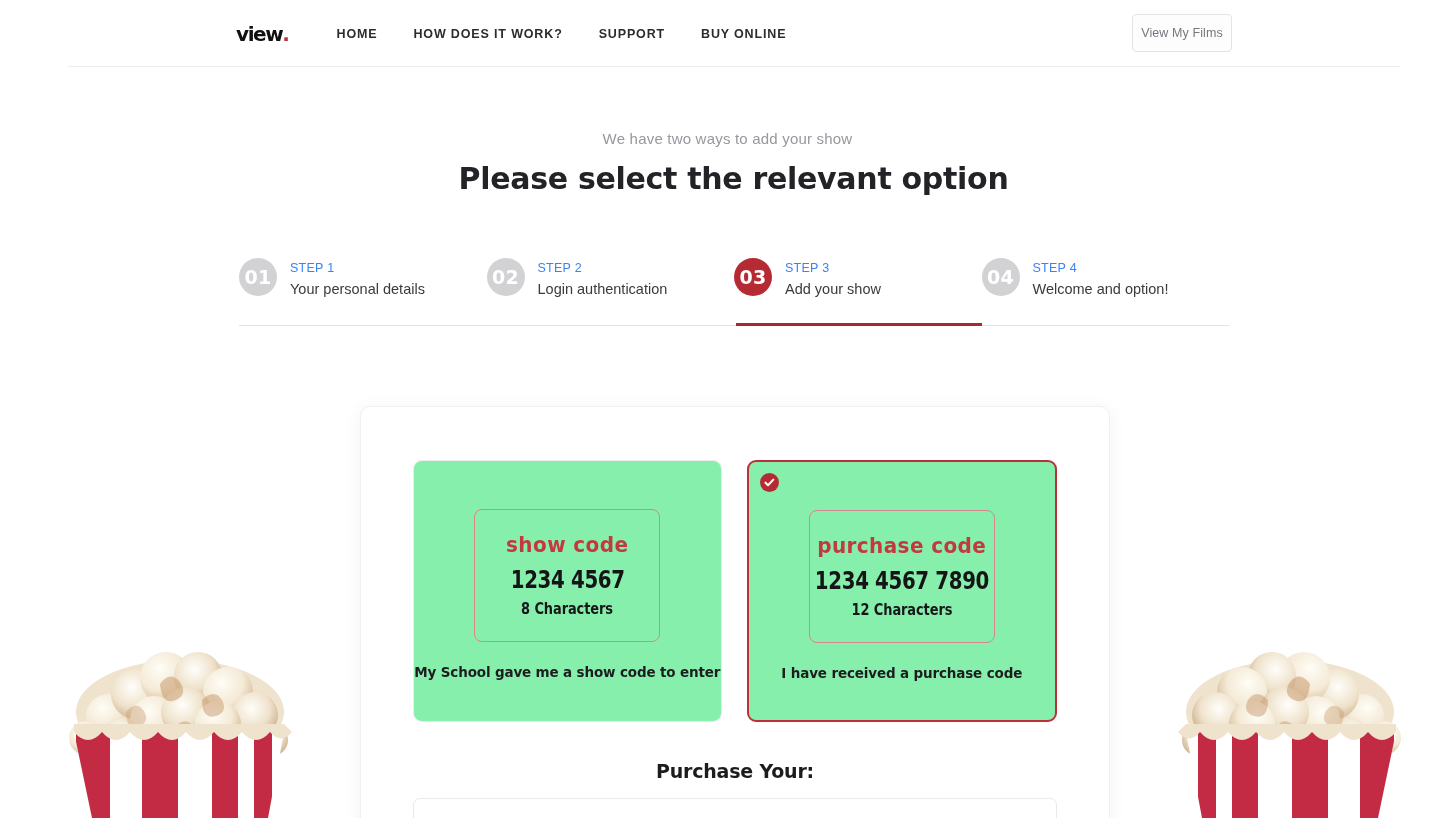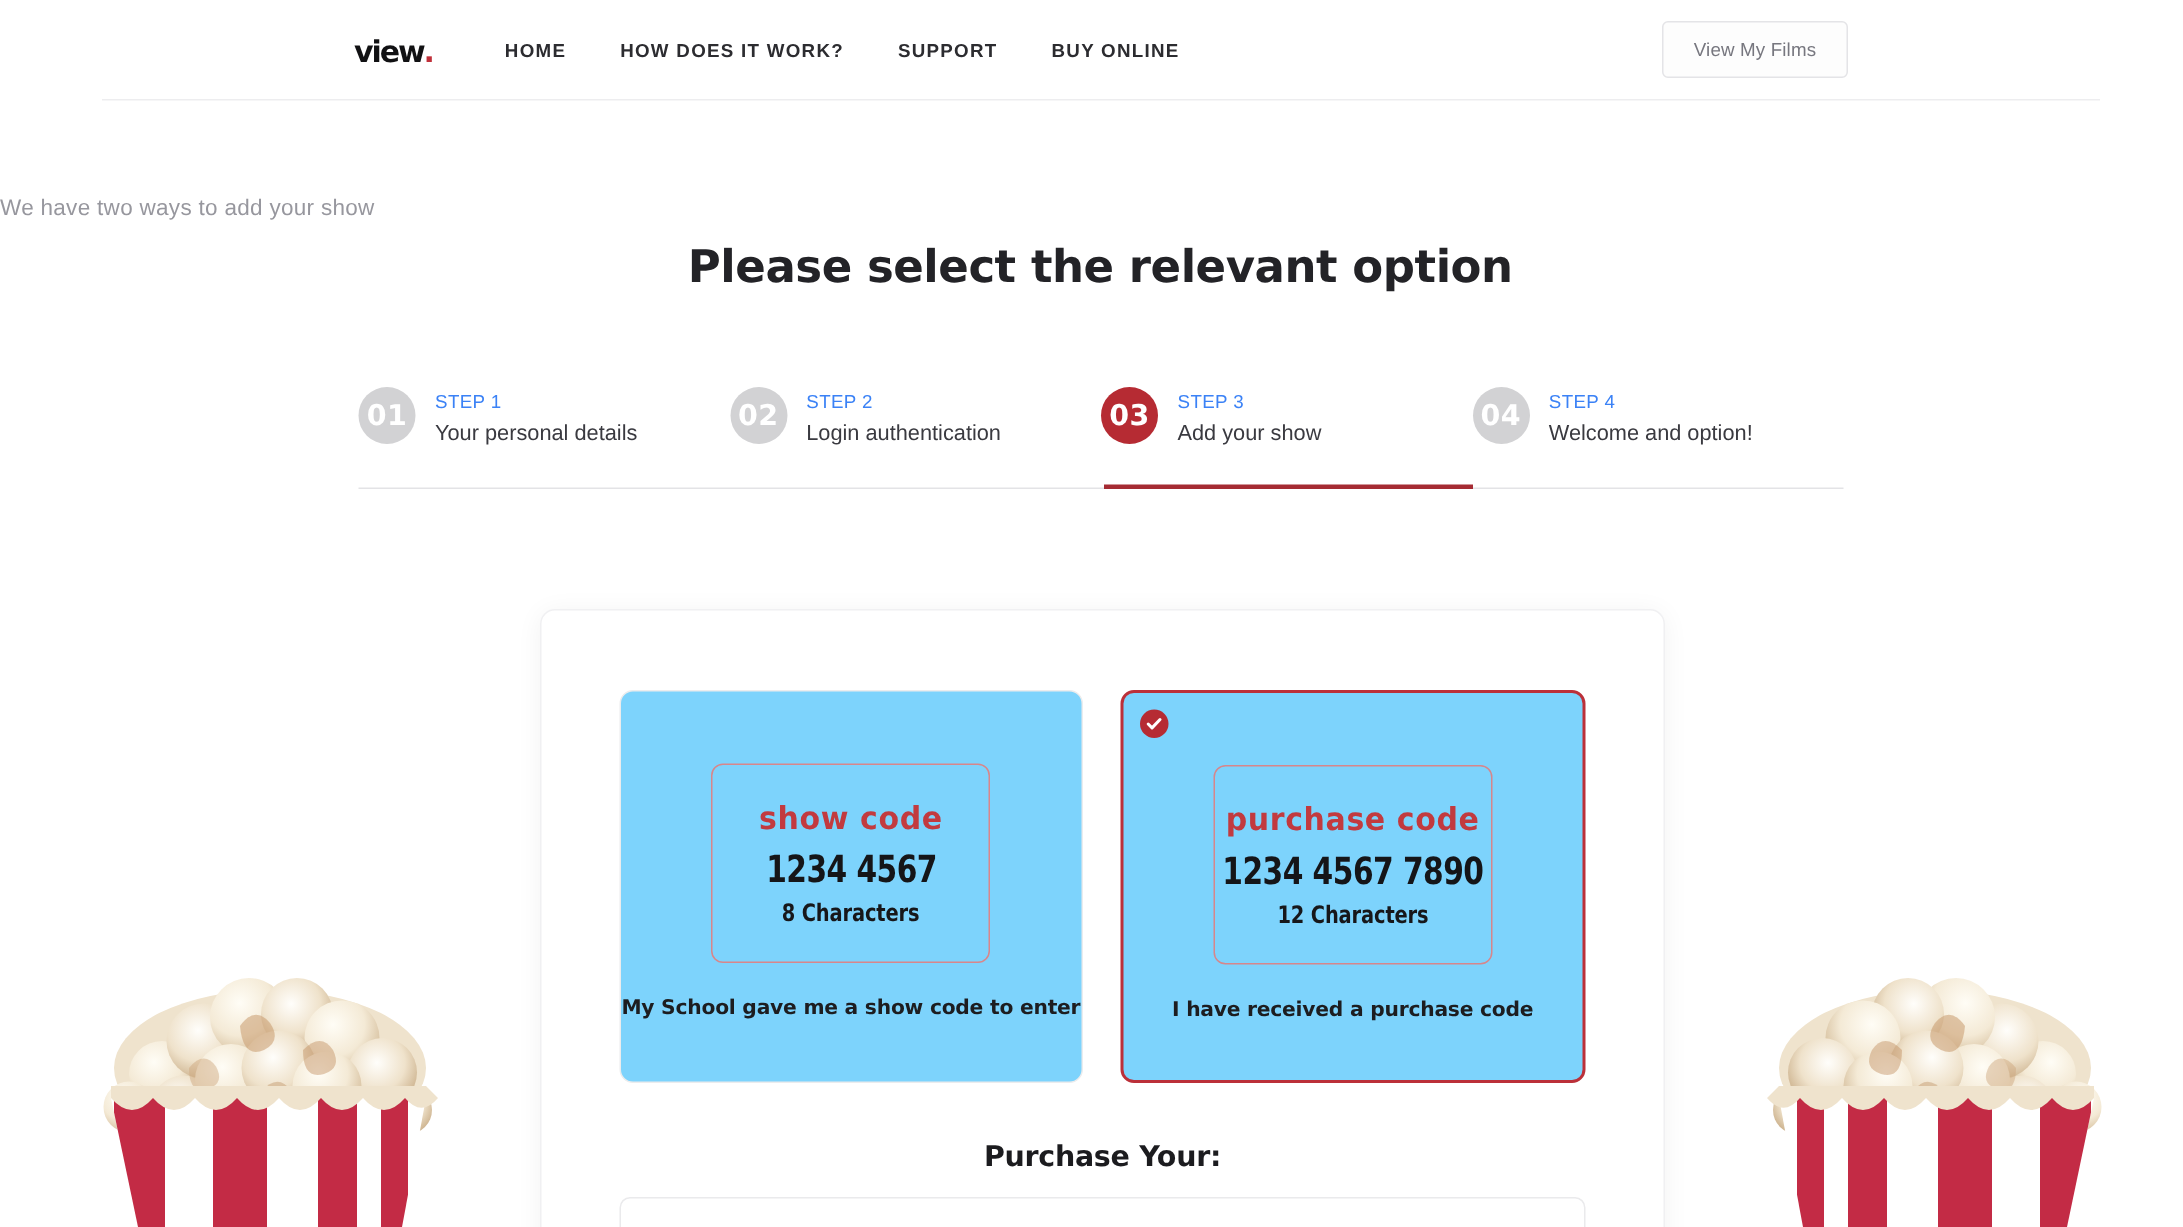--- a/index.html
+++ b/index.html
@@ -62,21 +62,21 @@
     letter-spacing: 0.85px;
     color: #2c2c30;
     text-decoration: none;
     white-space: nowrap;
     cursor: pointer;
   }
   .films-btn {
     position: absolute;
     right: 0;
     top: 14px;
-    width: 124px;
+    width: 100px;
     height: 38px;
     border: 1px solid #e4e4e7;
     border-radius: 4px;
     background: #fdfdfd;
     color: #77777f;
     font-size: 12.5px;
     font-family: "Liberation Sans", sans-serif;
     cursor: pointer;
     letter-spacing: 0.1px;
   }
@@ -91,21 +91,21 @@
     z-index: 0;
   }
   .popcorn.left  { left: 62px; }
   .popcorn.right { right: 47px; transform: scaleX(-1); }
 
   
   .page-kicker {
     position: absolute;
     top: 130px;
     left: 0; width: 1455px;
-    text-align: left;
+    text-align: center;
     font-size: 15px;
     color: #97979e;
     letter-spacing: 0.2px;
   }
   .page-title {
     position: absolute;
     top: 161px;
     left: 0; width: 1455px;
     text-align: center;
     font-size: 30px;
@@ -210,21 +210,21 @@
 
   .option-row {
     display: flex;
     gap: 25px;
     padding: 53px 52px 0 52px;
   }
   .option-card {
     position: relative;
     flex: 1 1 0;
     height: 262px;
-    background: #7dd3fc;
+    background: #86efac;
     border: 1px solid #ececed;
     border-radius: 9px;
     display: flex;
     flex-direction: column;
     align-items: center;
     cursor: pointer;
   }
   .option-card.selected {
     border: 2px solid #bb3039;
   }

